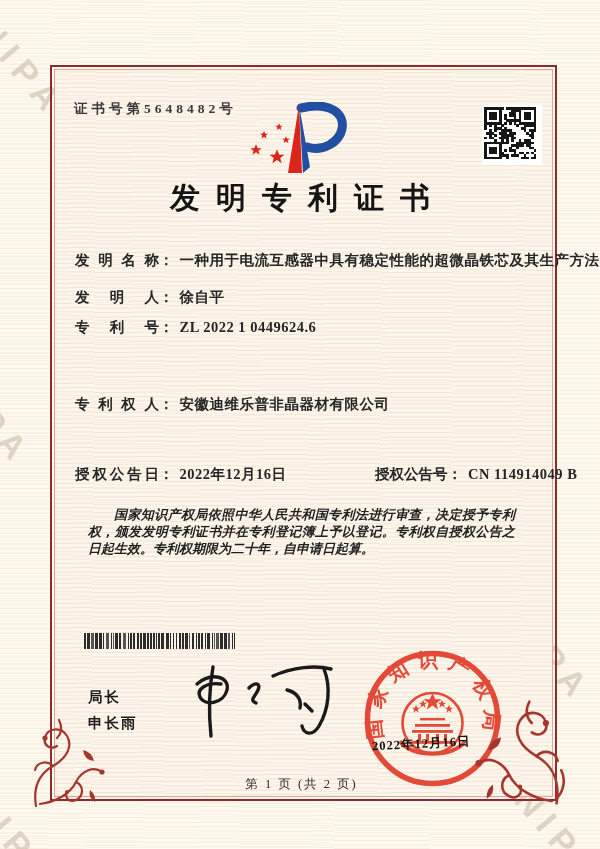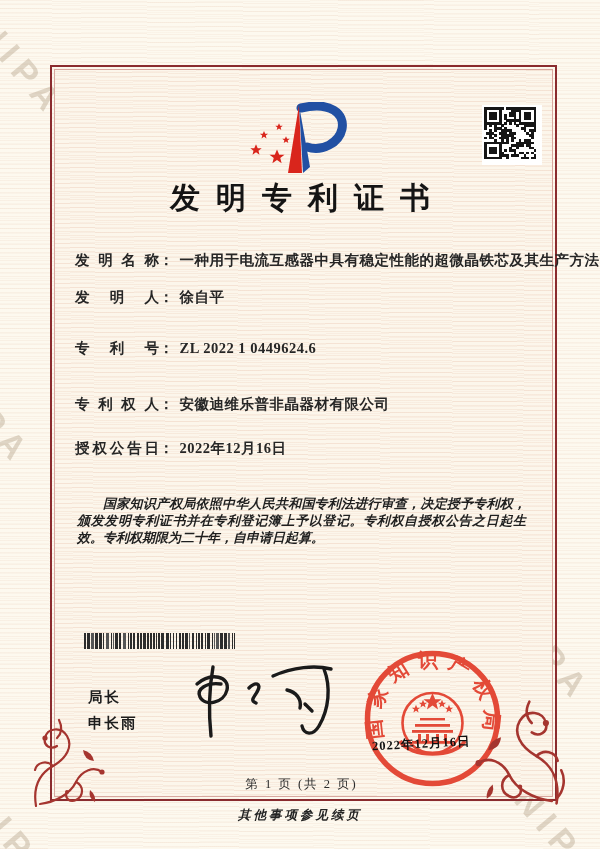--- a/index.html
+++ b/index.html
@@ -53,21 +53,21 @@
   .frow{position:absolute; left:75px; font-size:14.5px; font-weight:bold; color:#262626; white-space:nowrap;}
   .flabel{display:inline-block; width:84px; text-align:justify; text-align-last:justify; vertical-align:bottom;}
   .fcolon{display:inline-block; margin-right:6px;}
   .fval{letter-spacing:0.5px;}
   .grant2{position:absolute; left:300px; top:0;}
   .paras{
     position:absolute; left:73px; top:492px; width:457px;
     font-size:13px; line-height:16.8px; font-style:italic; color:#1f1f1f; font-weight:bold;
     text-align:justify;
   }
-  .paras p{margin:4px; text-indent:2em;}
+  .paras p{margin:15px; text-indent:2em;}
   .barcode{position:absolute; left:84px; top:633px; width:158px; height:16px;}
   .bar{position:absolute; top:0; height:16px; background:#2c2c2c;}
   .officer{position:absolute; left:88px; top:684px; font-family:"Liberation Sans", sans-serif;
     font-weight:bold; font-size:14.5px; color:#1d1d1d; letter-spacing:2px; line-height:26px;}
   .signature{position:absolute; left:183px; top:662px; width:155px; height:78px;}
   .seal{position:absolute; left:360px; top:646px; width:145px; height:145px; z-index:4; opacity:0.93;}
   .seal-date{
     position:absolute; left:372px; top:735px; width:126px; z-index:5;
     font-size:12.5px; font-weight:bold; color:#111; letter-spacing:1px;
     transform:rotate(-3deg); white-space:nowrap;
@@ -130,20 +130,21 @@
       <circle cx="17" cy="26" r="2.6"></circle>
         <circle cx="74" cy="60" r="2.6"></circle>
         <circle cx="39" cy="80" r="2"></circle>
       <path d="M55,38 q9,2 11,11 q-10,-1 -11,-11"></path>
       <path d="M62,78 q6,5 5,12 q-7,-4 -5,-12"></path>
     </g>
   </svg>
 
   <div class="content">
 
+    <div class="cert-no">证书号第5648482号</div>
 
     <svg class="logo" viewBox="0 0 106 76">
       <defs>
         <path id="st" d="M0,-6 L1.8,-1.9 6,-1.9 2.6,0.8 3.7,5 0,2.4 -3.7,5 -2.6,0.8 -6,-1.9 -1.8,-1.9 Z"></path>
       </defs>
       <path d="M58,6 C88,-1 102,12 99,27 C96,41 79,50 64,45" stroke="#2150a3" stroke-width="9" fill="none" stroke-linecap="round"></path>
       <polygon points="56,3 45,71 59,71" fill="#d9251c"></polygon>
       <polygon points="56,3 60,71 67,65" fill="#2150a3"></polygon>
       <g fill="#d9251c">
         <use href="#st" x="0" y="0" transform="translate(36,25) scale(0.62)"></use>
@@ -397,28 +398,31 @@
     </div>
 
     <div class="title">发明专利证书</div>
 
     <div class="frow" style="top:251px;">
       <span class="flabel">发明名称</span><span class="fcolon">：</span><span class="fval">一种用于电流互感器中具有稳定性能的超微晶铁芯及其生产方法</span>
     </div>
     <div class="frow" style="top:288px;">
       <span class="flabel">发明人</span><span class="fcolon">：</span><span class="fval">徐自平</span>
     </div>
-    <div class="frow" style="top:339px;">
+    <div class="frow" style="top:318px;">
       <span class="flabel">专利号</span><span class="fcolon">：</span><span class="fval">ZL 2022 1 0449624.6</span>
     </div>
     <div class="frow" style="top:395px;">
       <span class="flabel">专利权人</span><span class="fcolon">：</span><span class="fval">安徽迪维乐普非晶器材有限公司</span>
     </div>
-    <div class="frow" style="top:439px; width:455px;">
+    <div class="frow" style="top:465px; width:455px;">
       <span class="flabel">授权公告日</span><span class="fcolon">：</span><span class="fval">2022年12月16日</span>
+      <span class="grant2">
+        <span>授权公告号</span><span class="fcolon">：</span><span class="fval">CN 114914049 B</span>
+      </span>
     </div>
 
     <div class="paras">
       <p>国家知识产权局依照中华人民共和国专利法进行审查，决定授予专利权，颁发发明专利证书并在专利登记簿上予以登记。专利权自授权公告之日起生效。专利权期限为二十年，自申请日起算。</p>
     </div>
 
     <div class="barcode" id="barcode">
         <div class="bar" style="left: 0px; width: 2px;"></div>
         <div class="bar" style="left: 3px; width: 3px;"></div>
         <div class="bar" style="left: 7px; width: 3px; background: rgb(85, 85, 85);"></div>
@@ -510,15 +514,14 @@
           <rect x="84" y="88" width="3" height="7"></rect>
           <rect x="52" y="95" width="41" height="2.8"></rect>
         </g>
         <path d="M40,95 C50,112 95,112 105,95" stroke="#e23d2b" stroke-width="4" fill="none"></path>
       </g>
     </svg>
     <div class="seal-date">2022年12月16日</div>
 
     <div class="page-num">第 1 页 (共 2 页)</div>
 
-    <div class="cont-note">其他事项参见续页</div>
   </div>
 </div>
 
 </body></html>

